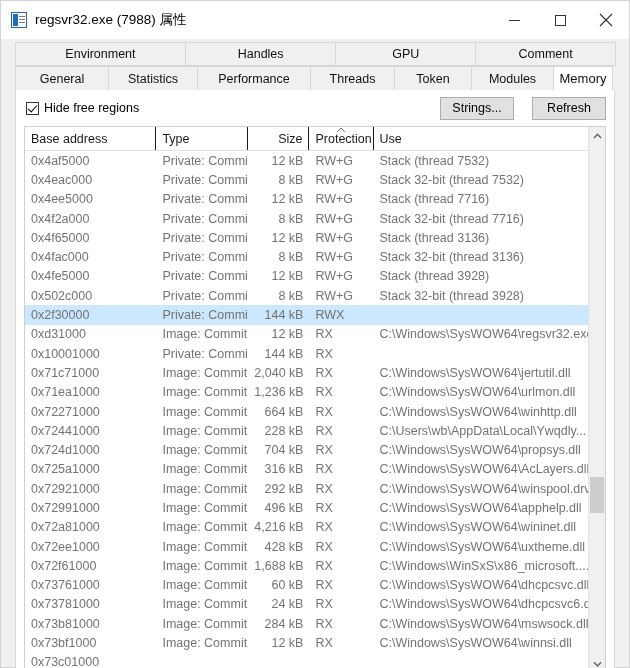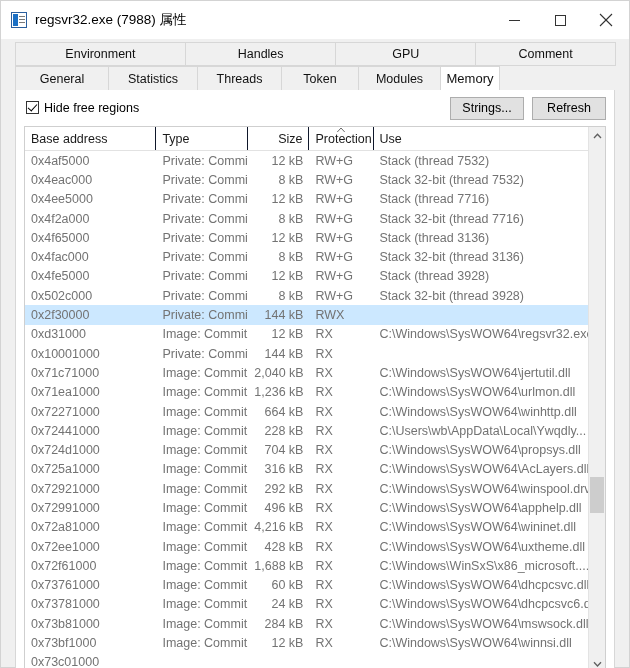--- a/index.html
+++ b/index.html
@@ -142,20 +142,21 @@
   .toolbar {
     height: 36px;
     flex: 0 0 auto;
     display: flex;
     align-items: center;
     padding: 0 8px 0 10px;
     position: relative;
   }
   .chk-wrap {
     display: flex;
+    align-items: center;
     font-size: 12.5px;
   }
   .chk-box {
     width: 13px;
     height: 13px;
     border: 1px solid #333;
     background: #fff;
     box-sizing: border-box;
     margin-right: 5px;
     position: relative;
@@ -166,21 +167,21 @@
     position: absolute;
     left: 3px; top: 0px;
     width: 4px; height: 8px;
     border: solid #000;
     border-width: 0 1.6px 1.6px 0;
     transform: rotate(42deg);
   }
   .tb-buttons {
     margin-left: auto;
     display: flex;
-    gap: 8px;
+    gap: 18px;
   }
   .btn {
     background: #e1e1e1;
     border: 1px solid #adadad;
     font-size: 12.5px;
     color: #000;
     height: 23px;
     min-width: 74px;
     padding: 0 8px;
     box-sizing: border-box;
@@ -335,20 +336,23 @@
           <span>Comment</span>
         </div>
     </div>
     <div class="tab-row row2">
       <div class="tab" style="width:94px">
           <span>General</span>
         </div>
       <div class="tab" style="width:90px">
           <span>Statistics</span>
         </div>
+      <div class="tab" style="width:114px">
+          <span>Performance</span>
+        </div>
       <div class="tab" style="width:85px">
           <span>Threads</span>
         </div>
       <div class="tab" style="width:78px">
           <span>Token</span>
         </div>
       <div class="tab" style="width:83px">
           <span>Modules</span>
         </div>
       <div class="tab selected" style="width:60px">

